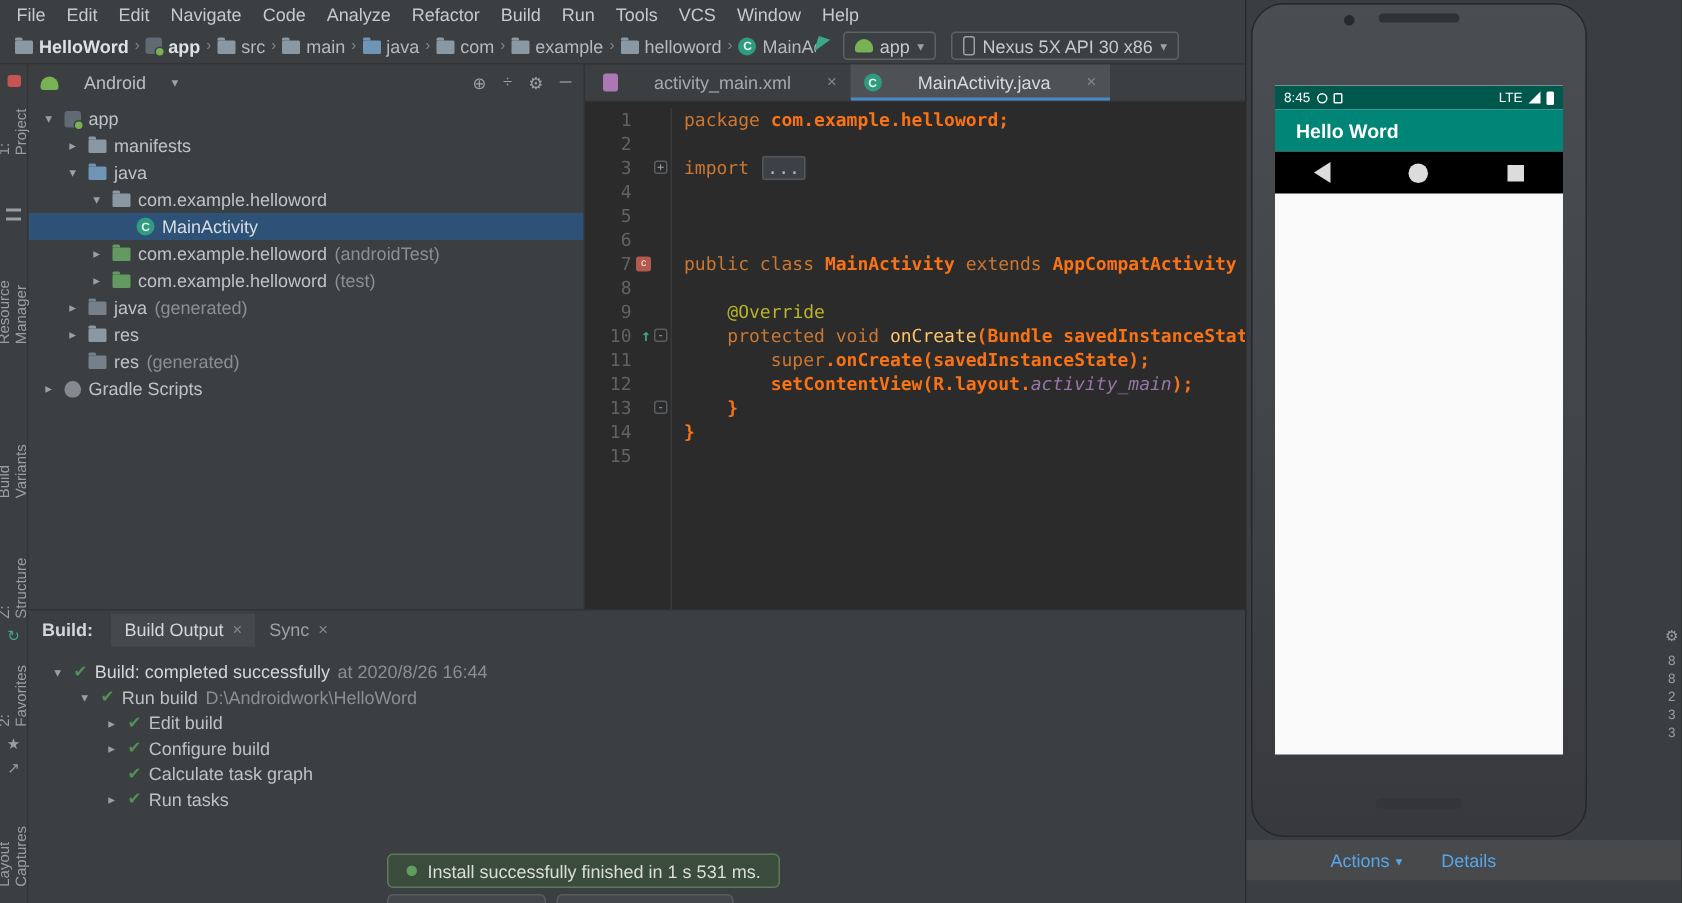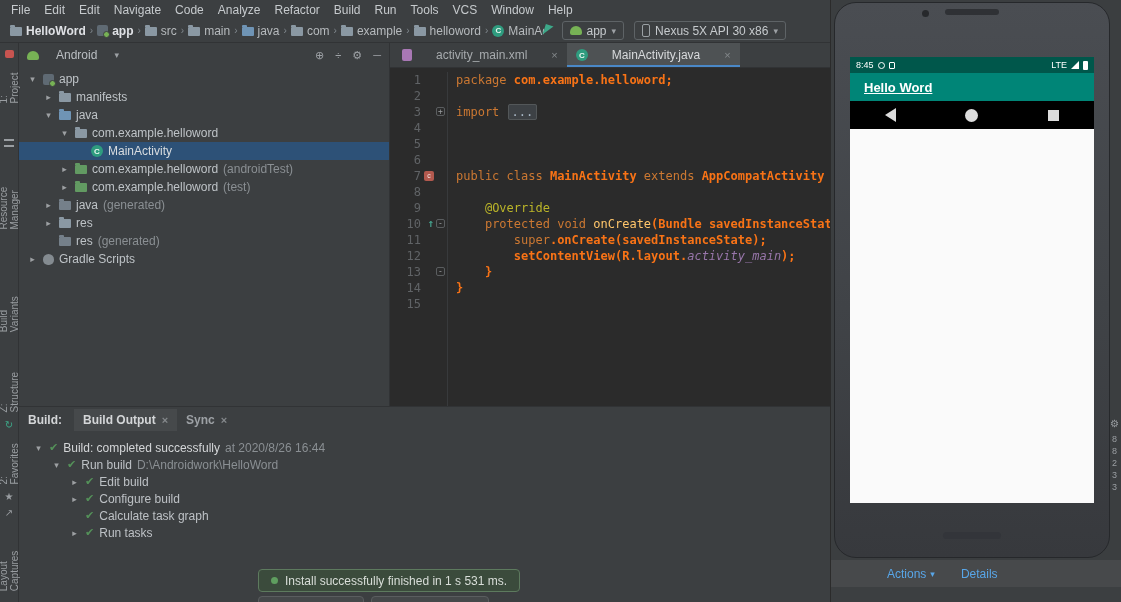--- a/index.html
+++ b/index.html
@@ -74,50 +74,50 @@
   .code{ flex:1; white-space:pre; color:#a9b7c6; padding-left:8px; }
   .cline{ height:16px; }
   .seg-kw{ color:#cc7832; } .seg-ann{ color:#bbb529; } .seg-mtd{ color:#ffc66b; }
   .seg-fld{ color:#9876aa; font-style:italic; } .seg-pl{ color:#f97316;font-weight:bold; }
   .seg-fold{ background:#3d4145; border:1px solid #535759; border-radius:2px; padding:0 3px; margin:0 1px; color:#a9b7c6; }
 
   
   .build-pane{ height:196px; border-top:1px solid #313335; background:#3c3f41; display:flex; flex-direction:column; }
   .build-header{ height:26px; display:flex; align-items:center; padding:0 9px; gap:2px; }
   .build-label{ font-weight:bold; color:#d4d6d8; margin-right:10px; }
-  .btab{ display:flex; align-items:center; gap:6px; padding:4px 9px; color:#9da1a5;font-weight:bold; }
+  .btab{ display:flex; align-items:center; gap:6px; padding:4px 9px; color:#9da1a5; }
   .btab.active{ background:#46494b; color:#d4d6d8; }
   .btab .x{ color:#85898c; font-size:11px; }
   .btree{ flex:1; padding:6px 0 0 10px; }
   .brow{ height:17px; display:flex; align-items:center; gap:5px; white-space:nowrap; }
   .check{ color:#549159; font-size:11px; flex:none; }
   .seg-b{ font-weight:normal; color:#d4d6d8; } .seg-n{ color:#bdc1c5; } .seg-dim{ color:#8a8f93; }
 
   
   .toast{ position:absolute; left:258px; top:569px; height:23px; background:#3b4b3c; border:1px solid #5d7a5e; border-radius:4px;
           display:flex; align-items:center; gap:7px; padding:0 12px; color:#d9ded9; z-index:6; }
   .toast-dot{ width:7px; height:7px; border-radius:50%; background:#5f9e5f; }
   .partial{ position:absolute; height:12px; top:596px; background:#45484a; border:1px solid #5a5d5f; border-radius:4px; z-index:5; }
   .partial1{ left:258px; width:106px; } .partial2{ left:371px; width:118px; }
 
   
   .emu-panel{ flex:1; position:relative; background:#3b3e40; border-left:1px solid #2b2b2b; }
-  .phone{ position:absolute; left:3px; top:2px; width:276px; height:556px; border-radius:22px;
+  .phone{ position:absolute; left:3px; top:2px; width:224px; height:556px; border-radius:22px;
           background:linear-gradient(180deg,#4a4d52 0%,#404347 55%,#37393d 100%); border:1px solid #26282b; }
   .spk-t{ position:absolute; top:6px; left:50%; transform:translateX(-50%); width:54px; height:6px; background:#2f3135; border-radius:3px; }
   .cam{ position:absolute; top:7px; left:calc(50% - 50px); width:7px; height:7px; background:#27292c; border-radius:50%; }
   .spk-b{ position:absolute; bottom:18px; left:50%; transform:translateX(-50%); width:58px; height:7px; background:#33353a; border-radius:4px; }
   .screen{ position:absolute; left:15px; right:15px; top:54px; height:446px; background:#fafafa; display:flex; flex-direction:column; overflow:hidden; }
   .sb{ height:16px; background:#00574B; color:#fff; font-size:9px; display:flex; align-items:center; gap:4px; padding:0 6px; }
   .sbi1{ width:7px; height:7px; border:1px solid #fff; border-radius:50%; }
   .sbi2{ width:6px; height:7px; border:1px solid #fff; border-radius:1px; }
   .sb .sp{ flex:1; }
   .sig{ width:0; height:0; border-left:8px solid transparent; border-bottom:8px solid #fff; }
   .bat{ width:5px; height:9px; background:#fff; border-radius:1px; }
-  .ab{ height:28px; background:#008577; color:#fff; display:flex; align-items:center; padding:0 14px; font-weight:bold; font-size:13px;text-decoration:underline; }
+  .ab{ height:28px; background:#008577; color:#fff; display:flex; align-items:center; padding:0 14px; font-weight:bold; font-size:13px; }
   .pbody{ flex:1; display:flex; align-items:center; justify-content:center; color:#3c3c3c; font-size:11px; }
   .nav{ height:28px; background:#000; display:flex; align-items:center; justify-content:space-around; }
   .nv-back{ width:0; height:0; border-top:7px solid transparent; border-bottom:7px solid transparent; border-right:11px solid #dcdcdc; }
   .nv-home{ width:13px; height:13px; border-radius:50%; background:#dcdcdc; }
   .nv-sq{ width:11px; height:11px; background:#dcdcdc; }
   .emu-toolbar{ position:absolute; left:0; right:0; top:560px; height:27px; background:#47494b; display:flex; align-items:center; gap:26px; padding-left:56px; }
   .elink{ color:#58a6e8; display:flex; gap:4px; align-items:center; }
   .emu-footer{ position:absolute; left:0; right:0; top:587px; bottom:0; background:#3c3f41; }
   .right-strip{ position:absolute; right:0; top:418px; width:13px; display:flex; flex-direction:column; align-items:center; gap:2px;
                 color:#9a9ea2; font-size:9px; z-index:4; }

